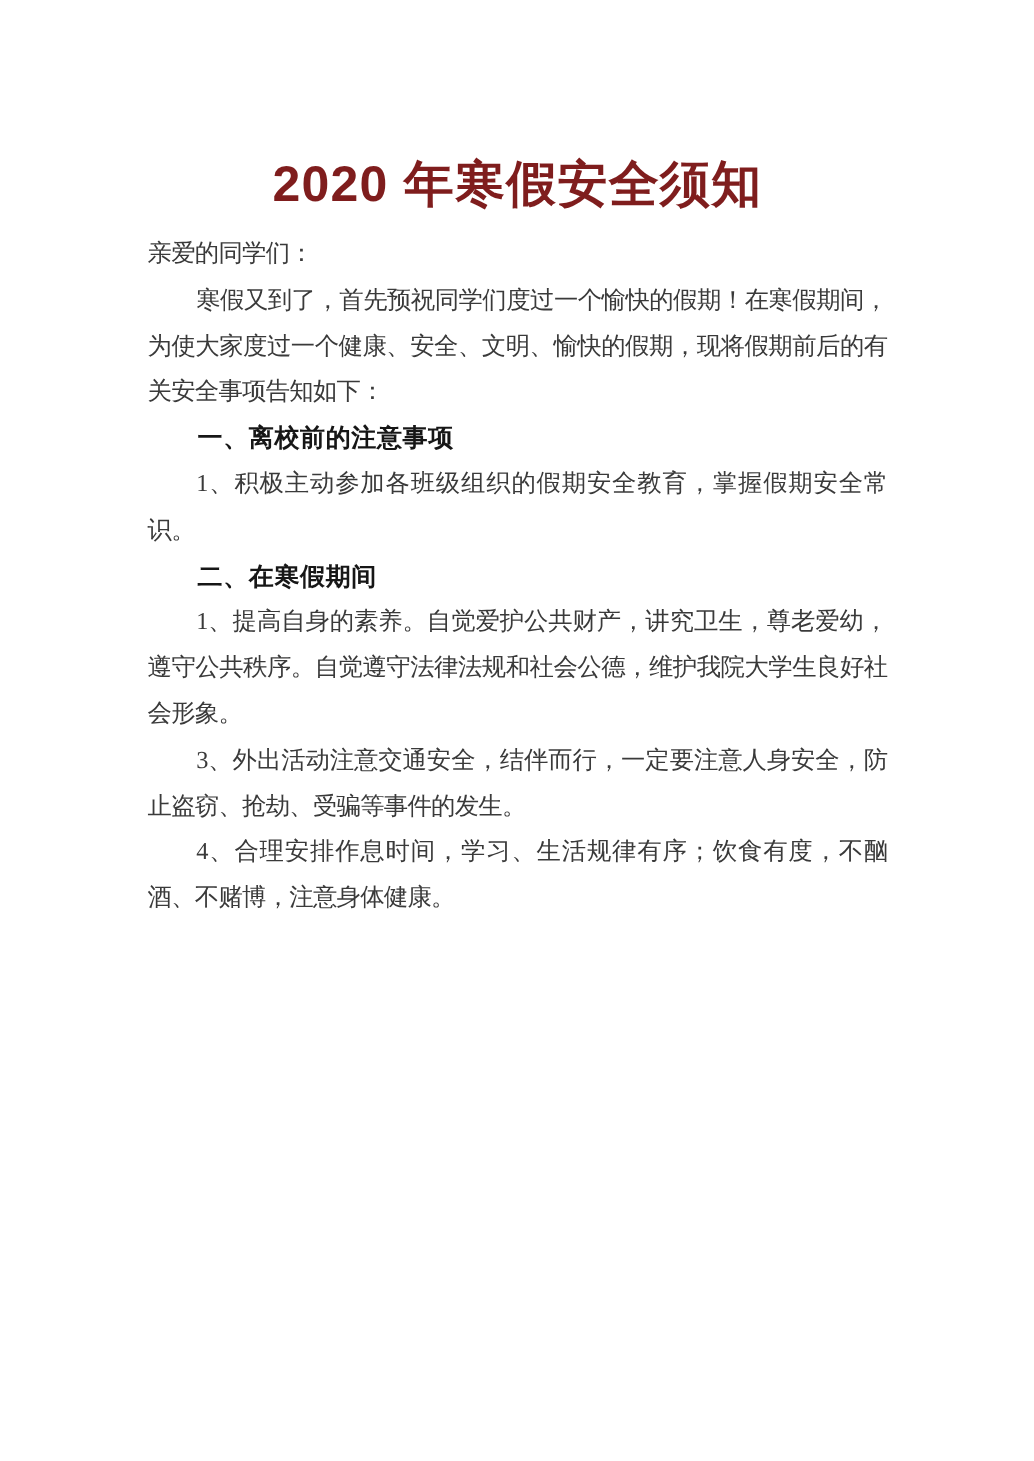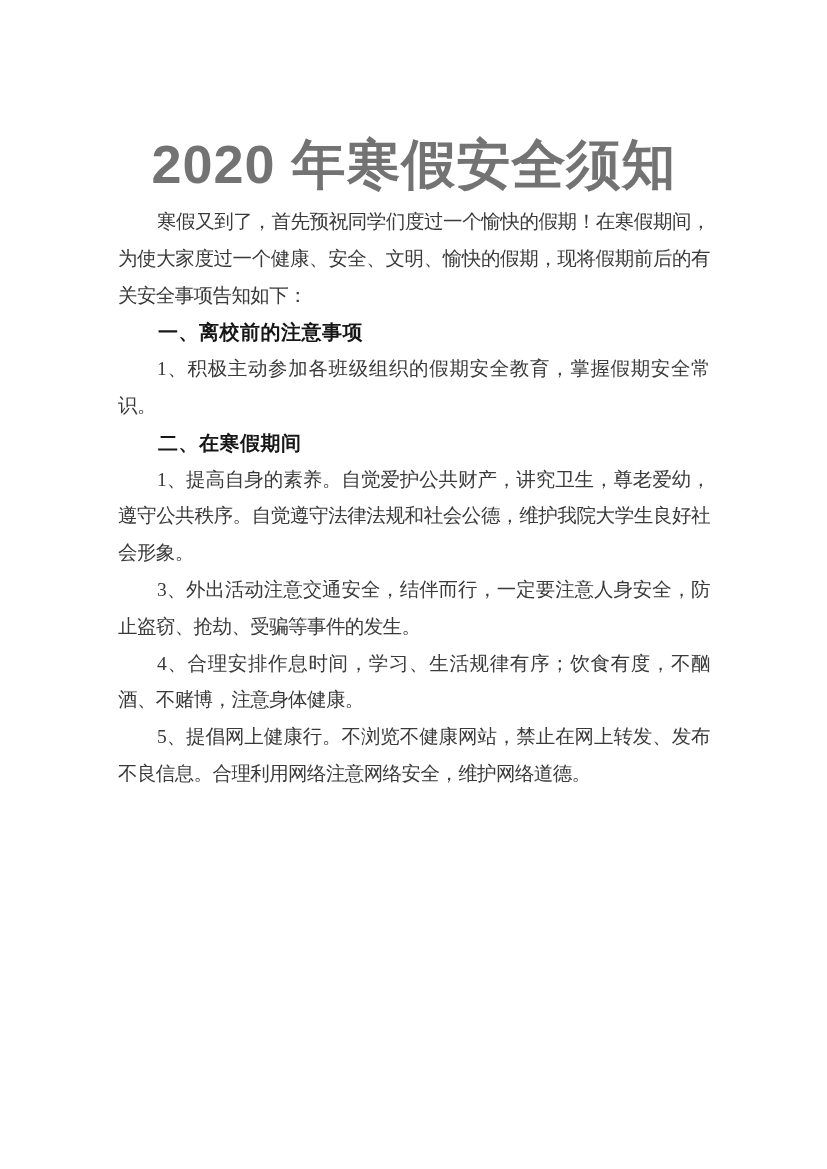--- a/index.html
+++ b/index.html
@@ -14,28 +14,28 @@
     background: #ffffff;
     overflow: hidden;
     box-sizing: border-box;
     font-family: "Liberation Serif", serif;
     color: #3a3a3a;
   }
   .content {
     padding: 0 117px 0 118px; 
   }
   .doc-title {
-    margin: 16px;
+    margin: 0;
     padding-top: 124px;
     line-height: 48px;
     font-family: "Liberation Sans", sans-serif;
-    font-size: 54px;
+    font-size: 40px;
     font-weight: 700;
     text-align: center;
-    color: #737373;
+    color: #7f1d1d;
     letter-spacing: 1px;
     white-space: nowrap;
   }
   .body-text {
     margin-top: 14px;
   }
   .body-text p {
     margin: 0;
     font-size: 19.5px;
     letter-spacing: -0.6px;
@@ -66,36 +66,36 @@
 </head>
 <body>
 
 <div class="page">
   <div class="content">
 
     <h1 class="doc-title">2020 年寒假安全须知</h1>
 
     <div class="body-text">
 
+      <p class="salutation">亲爱的同学们：</p>
 
       <p>寒假又到了，首先预祝同学们度过一个愉快的假期！在寒假期间，为使大家度过一个健康、安全、文明、愉快的假期，现将假期前后的有关安全事项告知如下：</p>
 
       <p class="section-heading">一、离校前的注意事项</p>
 
       <p>1、积极主动参加各班级组织的假期安全教育，掌握假期安全常识。</p>
 
 
 
 
       <p class="section-heading">二、在寒假期间</p>
 
       <p>1、提高自身的素养。自觉爱护公共财产，讲究卫生，尊老爱幼，遵守公共秩序。自觉遵守法律法规和社会公德，维护我院大学生良好社会形象。</p>
 
 
       <p>3、外出活动注意交通安全，结伴而行，一定要注意人身安全，防止盗窃、抢劫、受骗等事件的发生。</p>
 
       <p>4、合理安排作息时间，学习、生活规律有序；饮食有度，不酗酒、不赌博，注意身体健康。</p>
 
-      <p>5、提倡网上健康行。不浏览不健康网站，禁止在网上转发、发布不良信息。合理利用网络注意网络安全，维护网络道德。</p>
 
     </div>
   </div>
 </div>
 
 </body></html>

